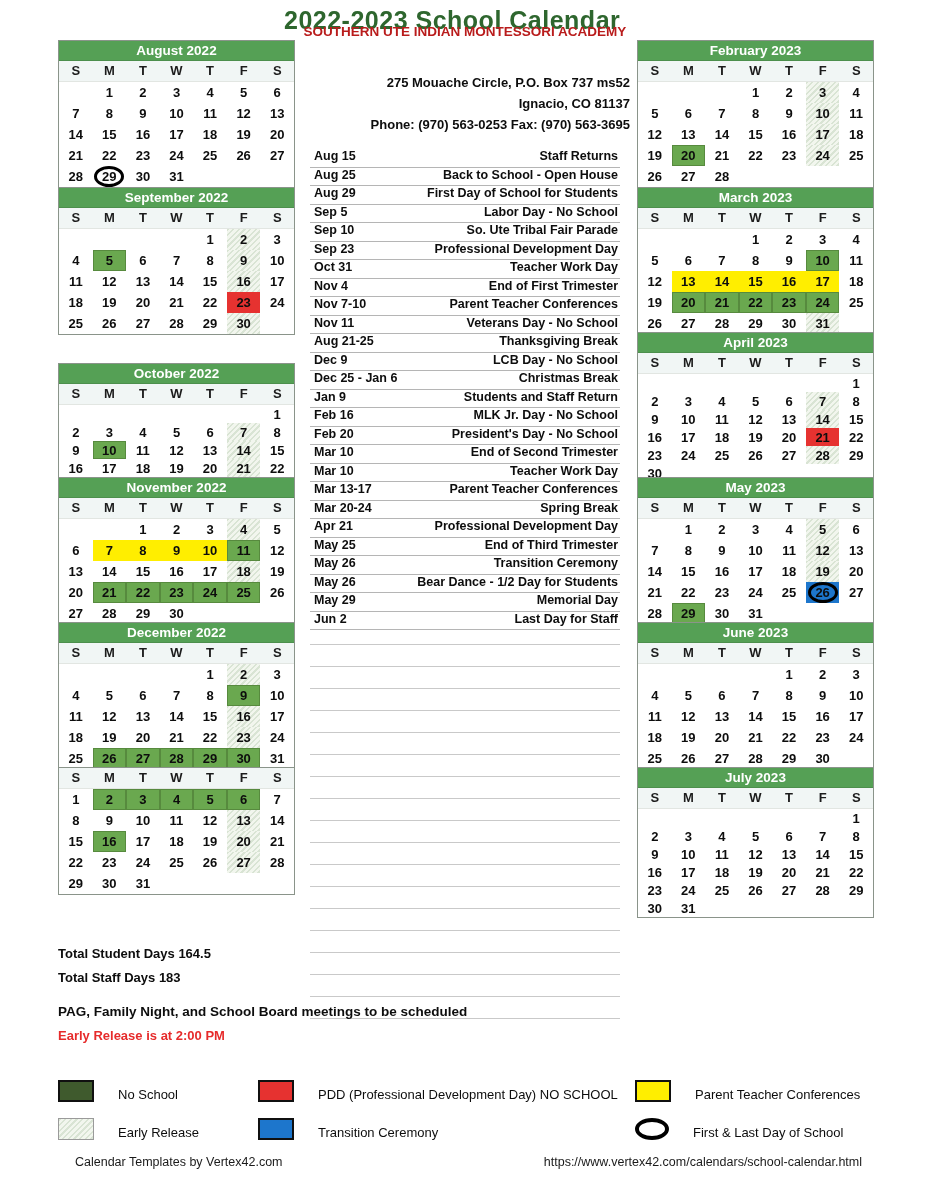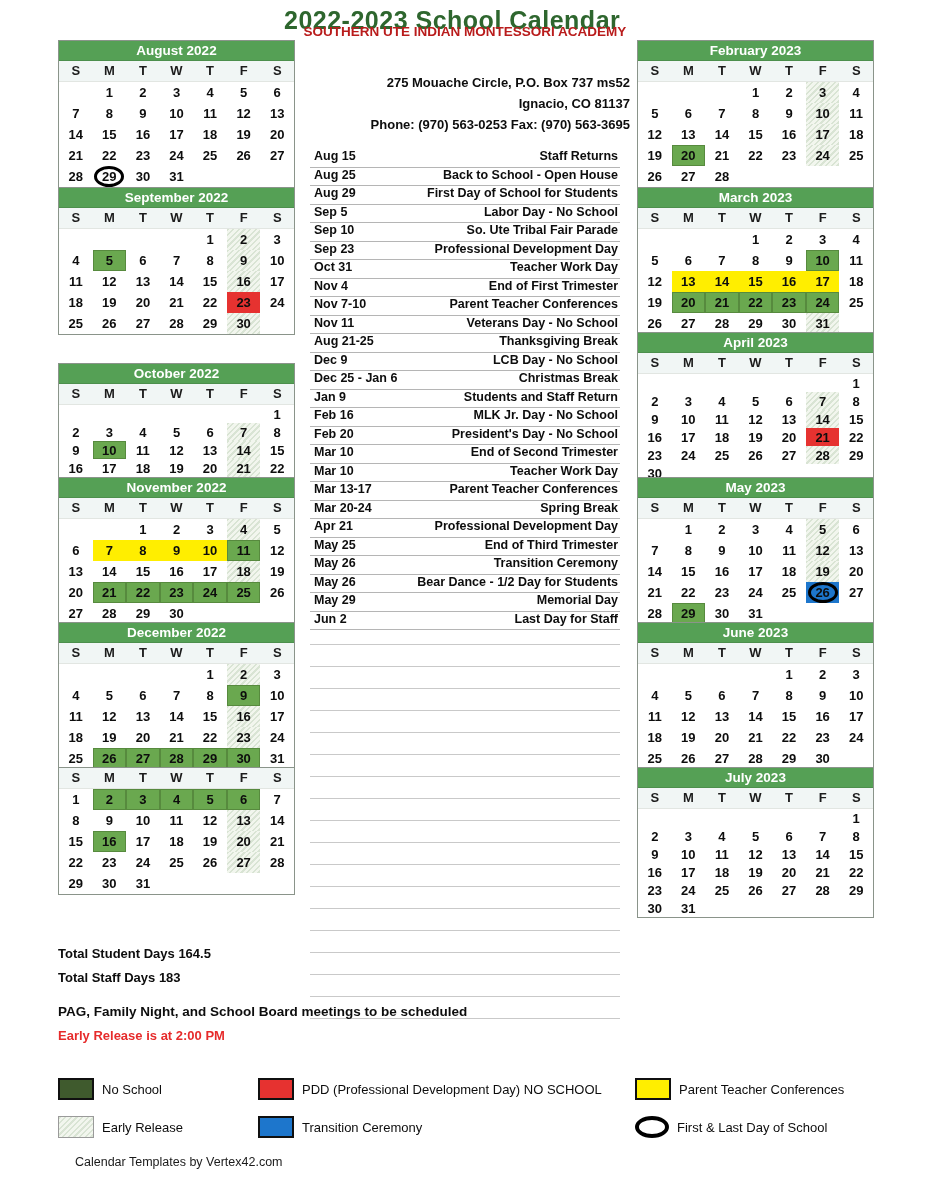--- a/index.html
+++ b/index.html
@@ -67,21 +67,21 @@
   .daynum.circled{
     border:3px solid #000;border-radius:50%;min-width:24px;height:15px;
     display:flex;align-items:center;justify-content:center;
   }
   
   .totals{position:absolute;left:58px;top:942px;font-size:13px;font-weight:bold;line-height:24px;color:#0d0d0d;}
   .note-meetings{position:absolute;left:58px;top:1004px;font-size:13.5px;font-weight:bold;color:#0d0d0d;}
   .note-early{position:absolute;left:58px;top:1028px;font-size:13px;font-weight:bold;color:var(--note-red);}
   
   .legend{position:absolute;left:58px;top:1076px;width:815px;height:70px;}
-  .legend-item{position:absolute;display:flex;align-items:center;gap:8px;height:26px;}
+  .legend-item{position:absolute;display:flex;align-items:flex-end;gap:24px;height:26px;}
   .swatch{width:36px;height:22px;border:2px solid #101010;box-sizing:border-box;flex:0 0 auto;}
   .swatch.noschool{background:var(--noschool-dark);}
   .swatch.pdd{background:var(--pdd);}
   .swatch.ptc{background:var(--ptc);}
   .swatch.transition{background:var(--transition);}
   .swatch.early{background:repeating-linear-gradient(135deg,#d9e4d4 0 1.5px,#f2f6ee 1.5px 4px);border:1px solid #9a9a9a;}
   .swatch.firstlast{background:transparent;border:4px solid #000;border-radius:50%;width:34px;height:22px;}
   .legend-label{font-size:13px;color:#0d0d0d;white-space:nowrap;}
   
   .footer-left{position:absolute;left:75px;top:1155px;font-size:12.5px;color:#1a1a1a;}
@@ -1598,14 +1598,15 @@
         <div class="swatch transition"></div>
         <span class="legend-label">Transition Ceremony</span>
       </div>
       <div class="legend-item" style="left: 577px; top: 38px;">
         <div class="swatch firstlast"></div>
         <span class="legend-label">First &amp; Last Day of School</span>
       </div>
     </div>
 
   <div class="footer-left">Calendar Templates by Vertex42.com</div>
+  <div class="footer-right">https://www.vertex42.com/calendars/school-calendar.html</div>
 
 </div>
 
 </body></html>

